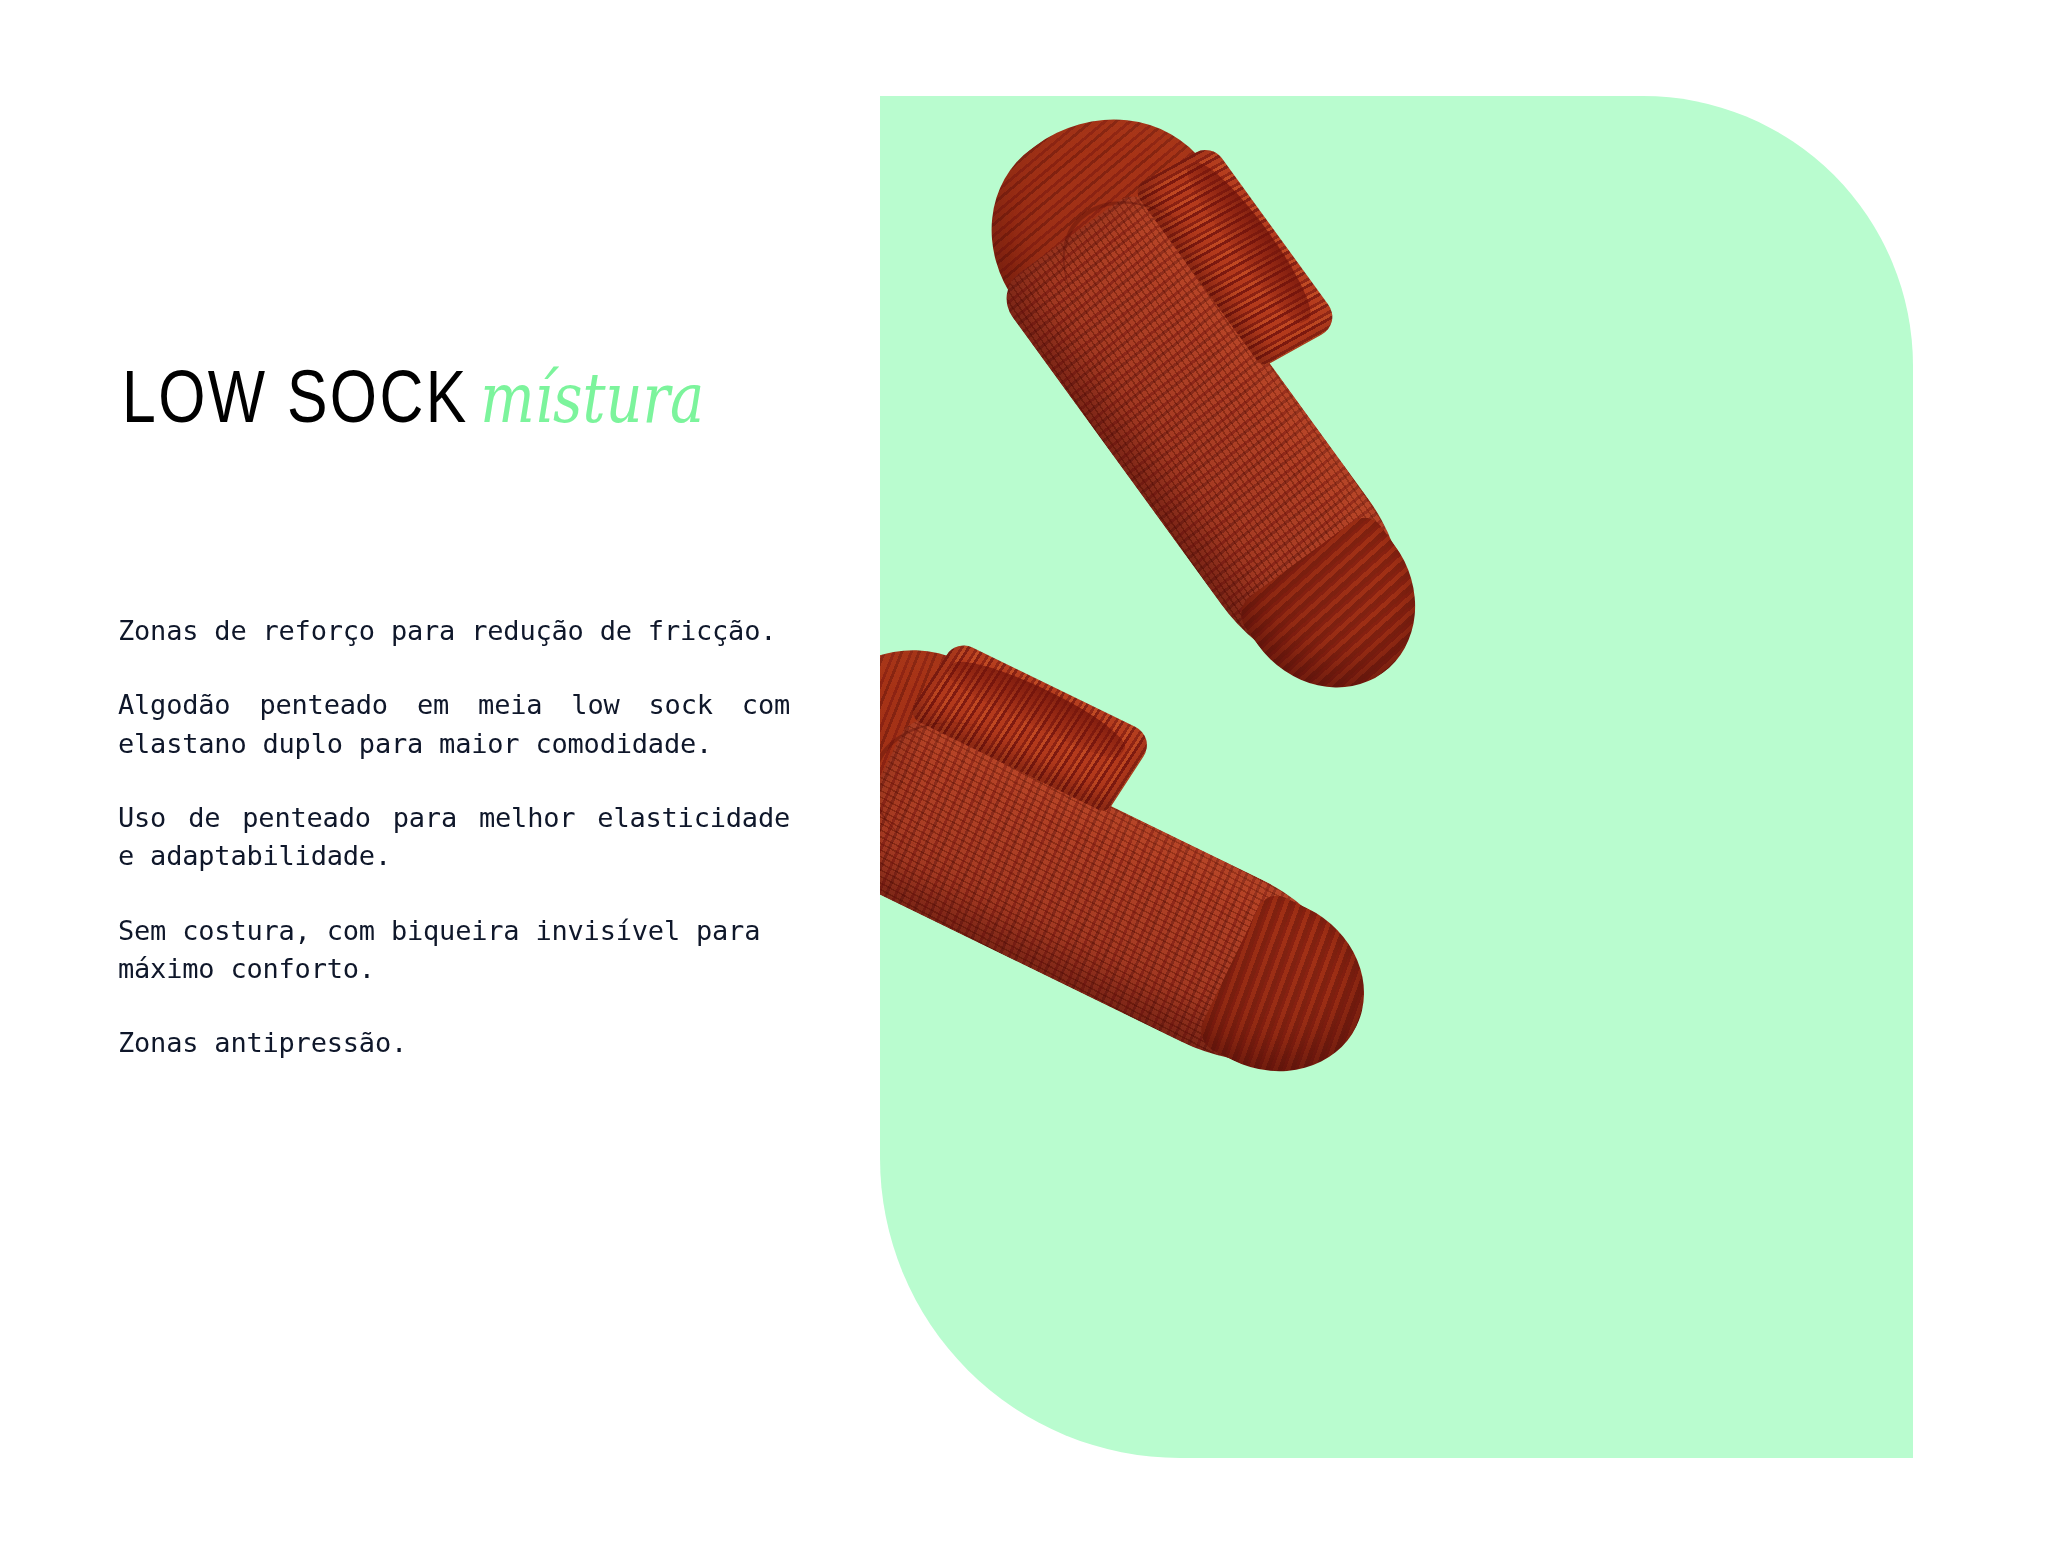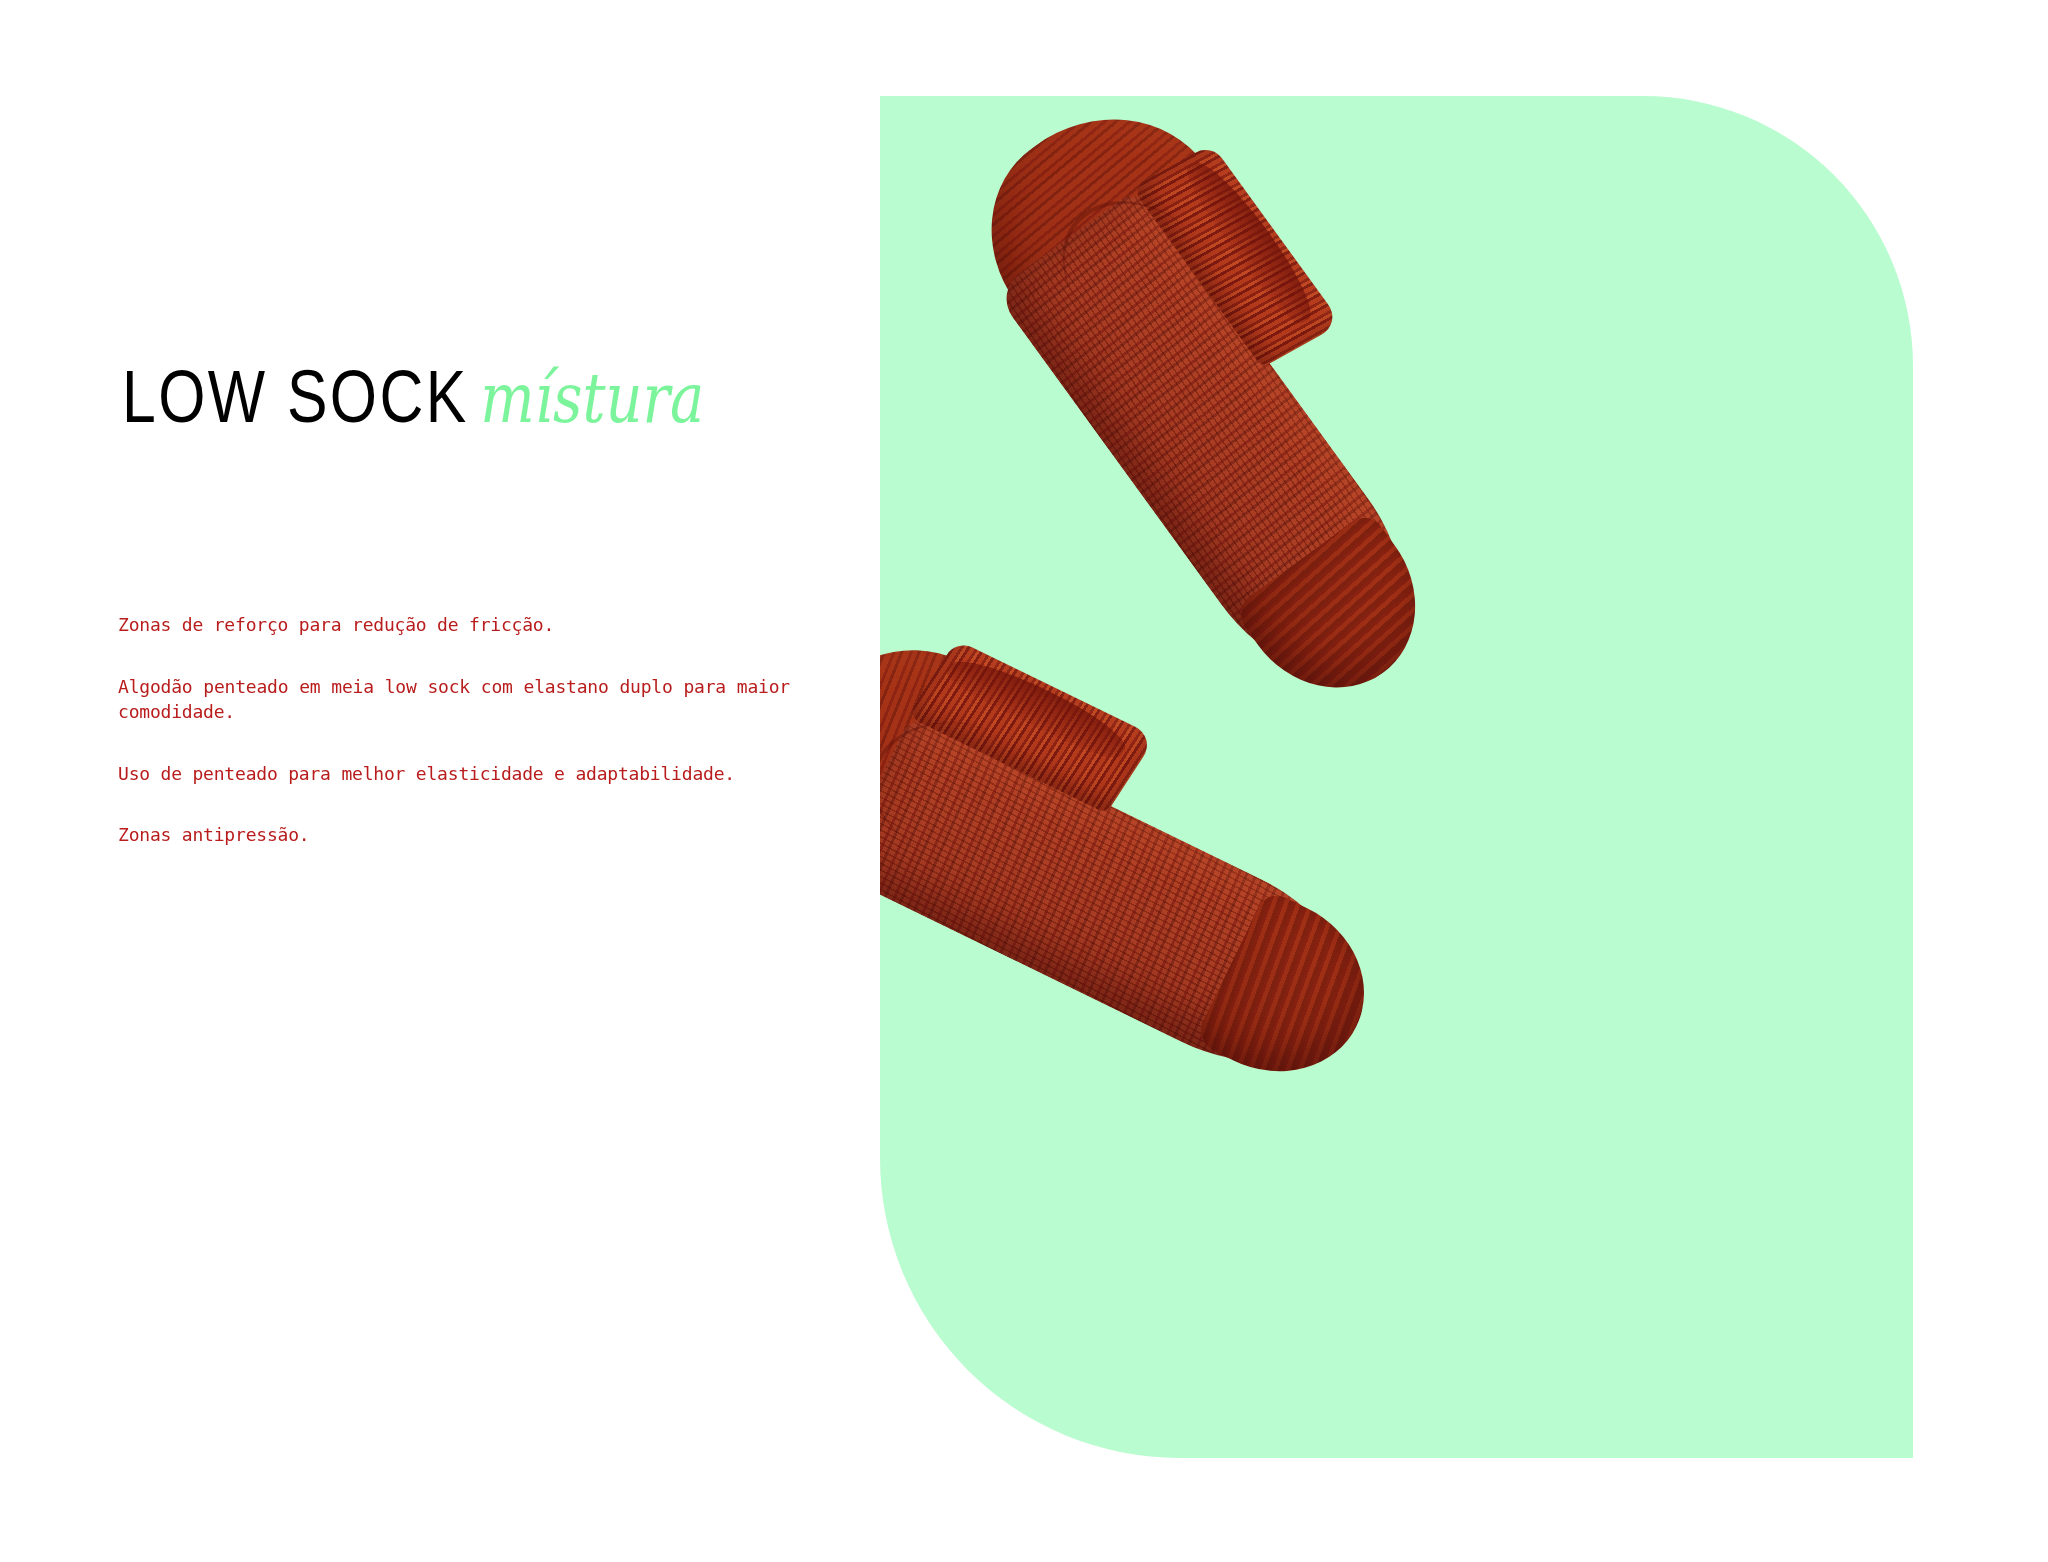--- a/index.html
+++ b/index.html
@@ -64,23 +64,23 @@
 
   .features {
     position: absolute;
     left: 118px;
     top: 612px;
     width: 672px;
   }
 
   .feature {
     font-family: "DejaVu Sans Mono", monospace;
-    font-size: 18px;
+    font-size: 27px;
     line-height: 1.42;
-    color: #b91c1c;
+    color: #0f172a;
     margin: 0 0 36px 0;
     letter-spacing: -0.2px;
   }
 
   .feature.justify {
     text-align: justify;
   }
 
   .feature:last-child {
     margin-bottom: 0;
@@ -266,20 +266,21 @@
 <div id="page">
 
   <div class="text-column">
     <h1 class="product-title"><span class="title-main">LOW SOCK</span><span class="title-script">místura</span></h1>
   </div>
 
   <div class="features">
     <p class="feature">Zonas de reforço para  redução de fricção.</p>
     <p class="feature justify">Algodão penteado em meia low sock com elastano duplo para maior comodidade.</p>
     <p class="feature justify">Uso de penteado para melhor elasticidade e adaptabilidade.</p>
+    <p class="feature">Sem costura, com biqueira invisível para máximo conforto.</p>
     <p class="feature">Zonas antipressão.</p>
   </div>
 
   <div class="photo-panel">
     <div class="socks-stage">
 
       <div class="sock sock-upper">
         <div class="sock-heel"></div>
         <div class="sock-foot"></div>
         <div class="sock-toe"></div>

